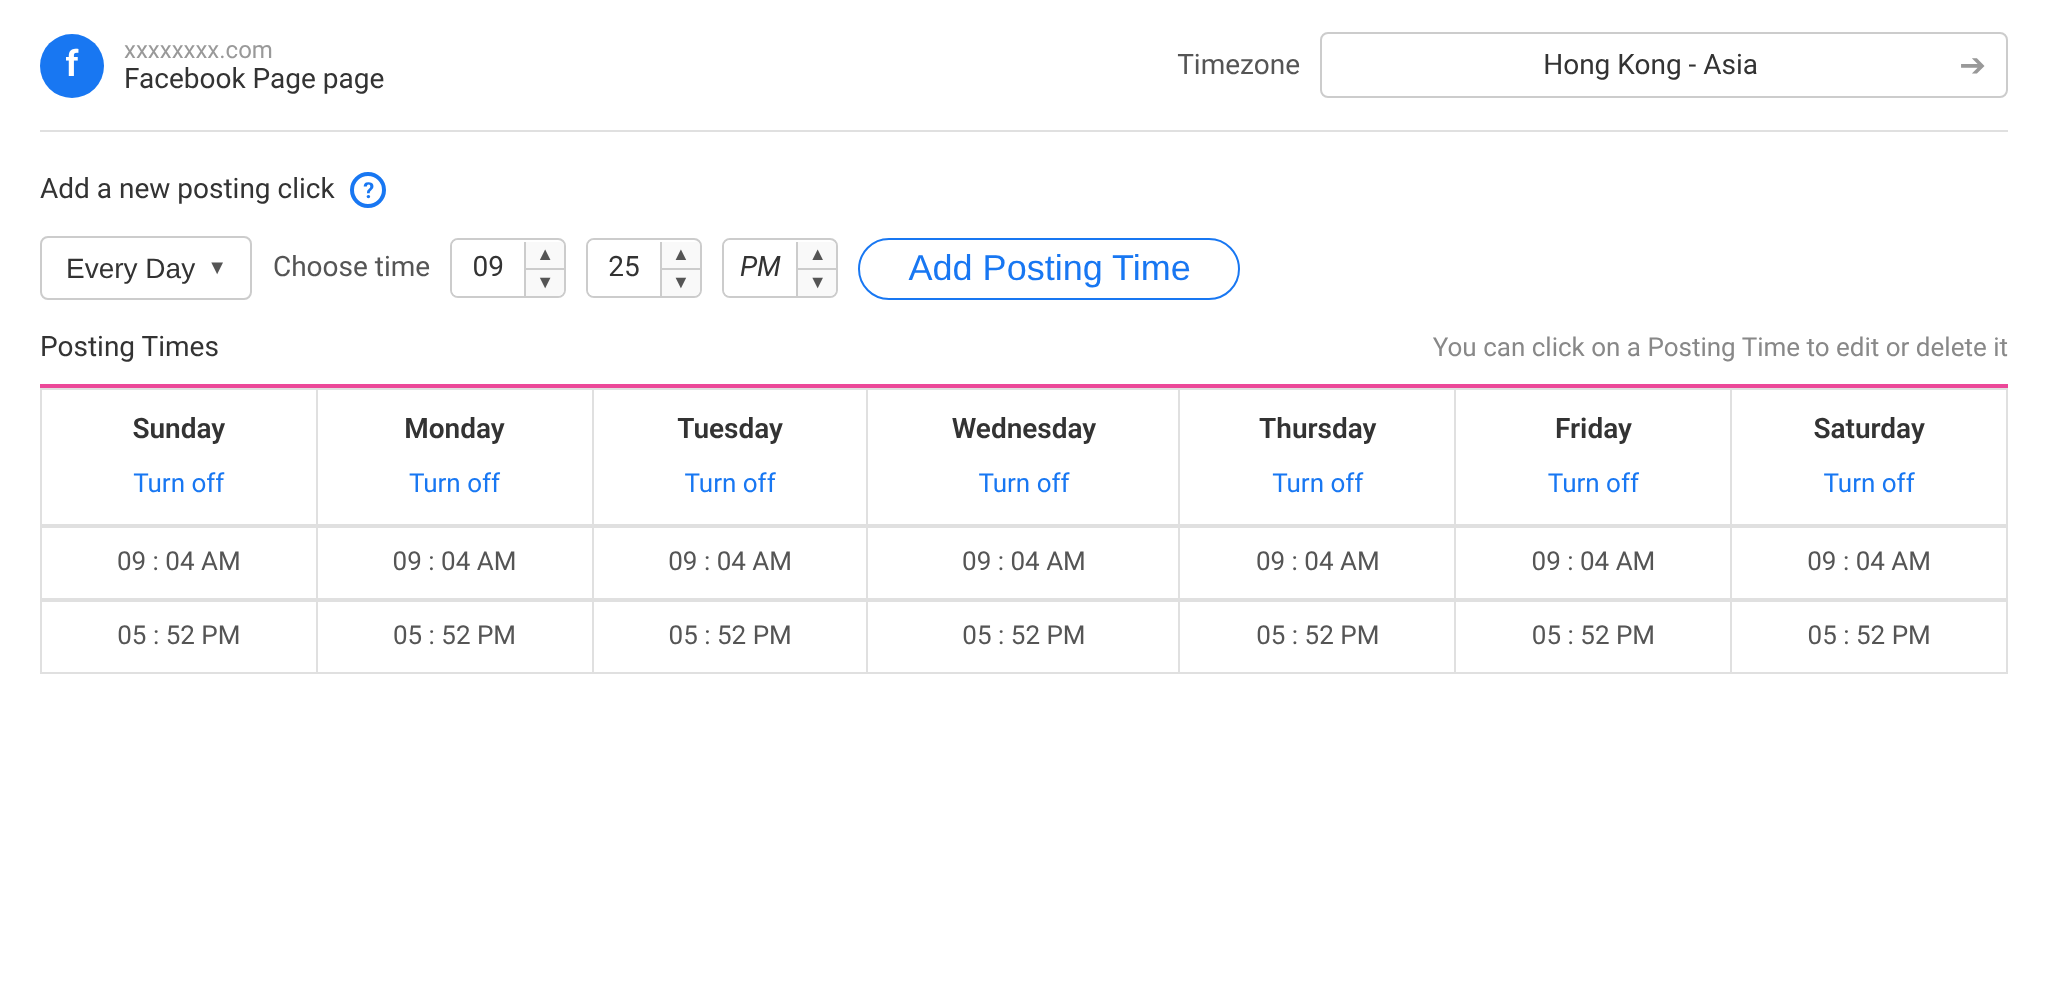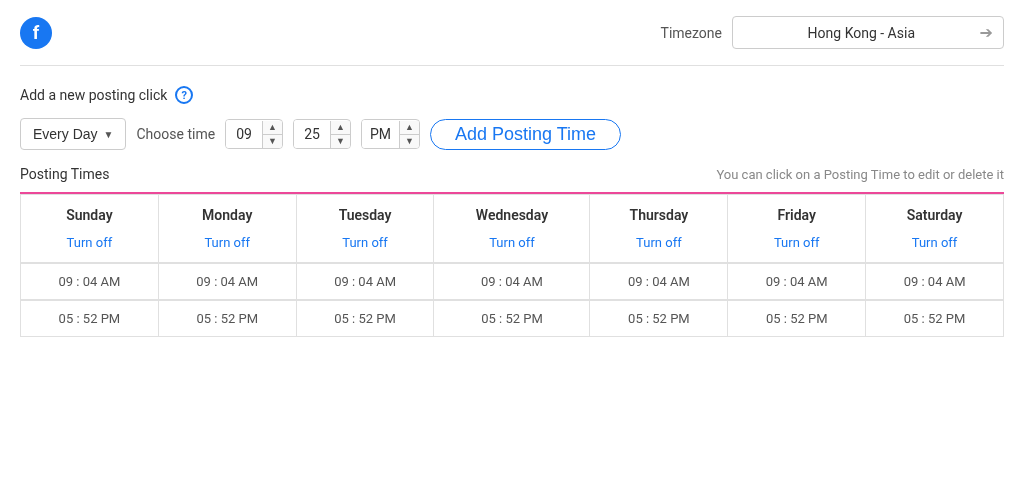--- a/index.html
+++ b/index.html
@@ -59,21 +59,21 @@
       color: #555;
       font-size: 14px;
     }
     .timezone-wrapper {
       position: relative;
       display: flex;
       align-items: center;
       border: 1px solid #ccc;
       border-radius: 4px;
       padding: 6px 10px;
-      width: 272px;
+      width: 344px;
       background: #fff;
     }
     .timezone-text {
       flex: 1;
       font-size: 14px;
       color: #333;
     }
     .arrow-icon {
       color: #999;
       font-size: 16px;
@@ -168,20 +168,21 @@
       align-items: center;
       border: 1px solid #ccc;
       border-radius: 4px;
       overflow: hidden;
     }
     .ampm-value {
       padding: 6px 8px;
       font-size: 14px;
       color: #333;
       background: #fff;
+      font-style: italic;
     }
     .add-posting-btn {
       border: 1.5px solid #1877f2;
       border-radius: 20px;
       padding: 4px 24px;
       background: #fff;
       color: #1877f2;
       font-size: 18px;
       cursor: pointer;
     }
@@ -248,20 +249,24 @@
     }
   </style>
 </head>
 <body>
 
 <div class="page-wrapper">
 
   <div class="header">
     <div class="header-left">
       <div class="fb-icon">f</div>
+      <div>
+        <div class="page-url">xxxxxxxx.com</div>
+        <div class="page-name">Facebook Page page</div>
+      </div>
     </div>
     <div class="header-right">
       <span class="timezone-label">Timezone</span>
       <div class="timezone-wrapper">
         <span class="timezone-text">Hong Kong - Asia</span>
         <span class="arrow-icon">➔</span>
       </div>
     </div>
   </div>
 

